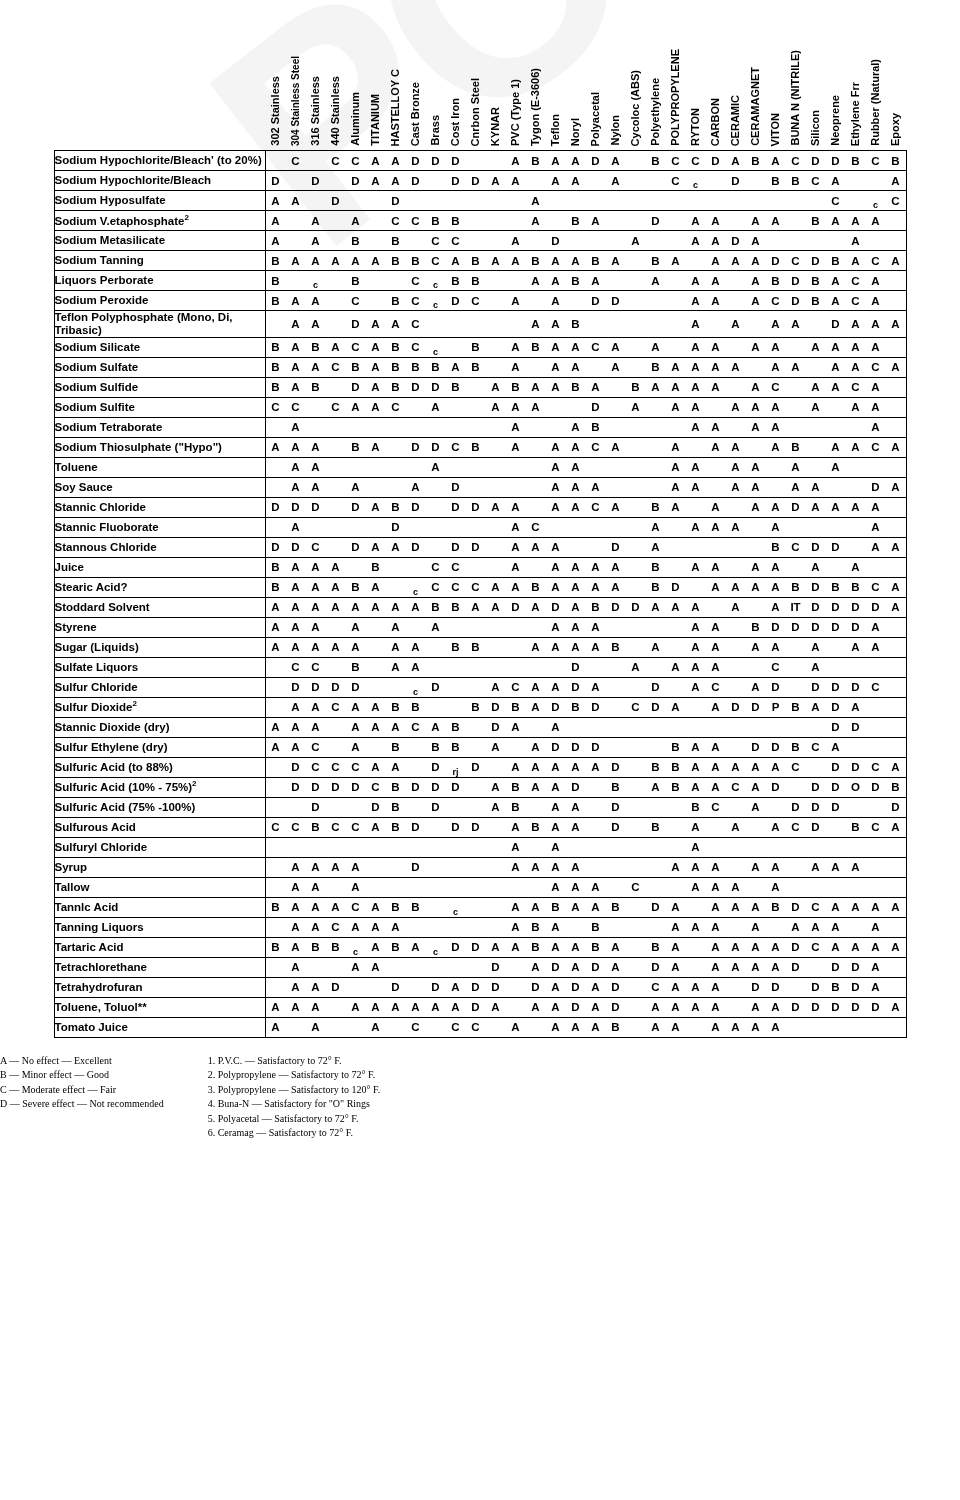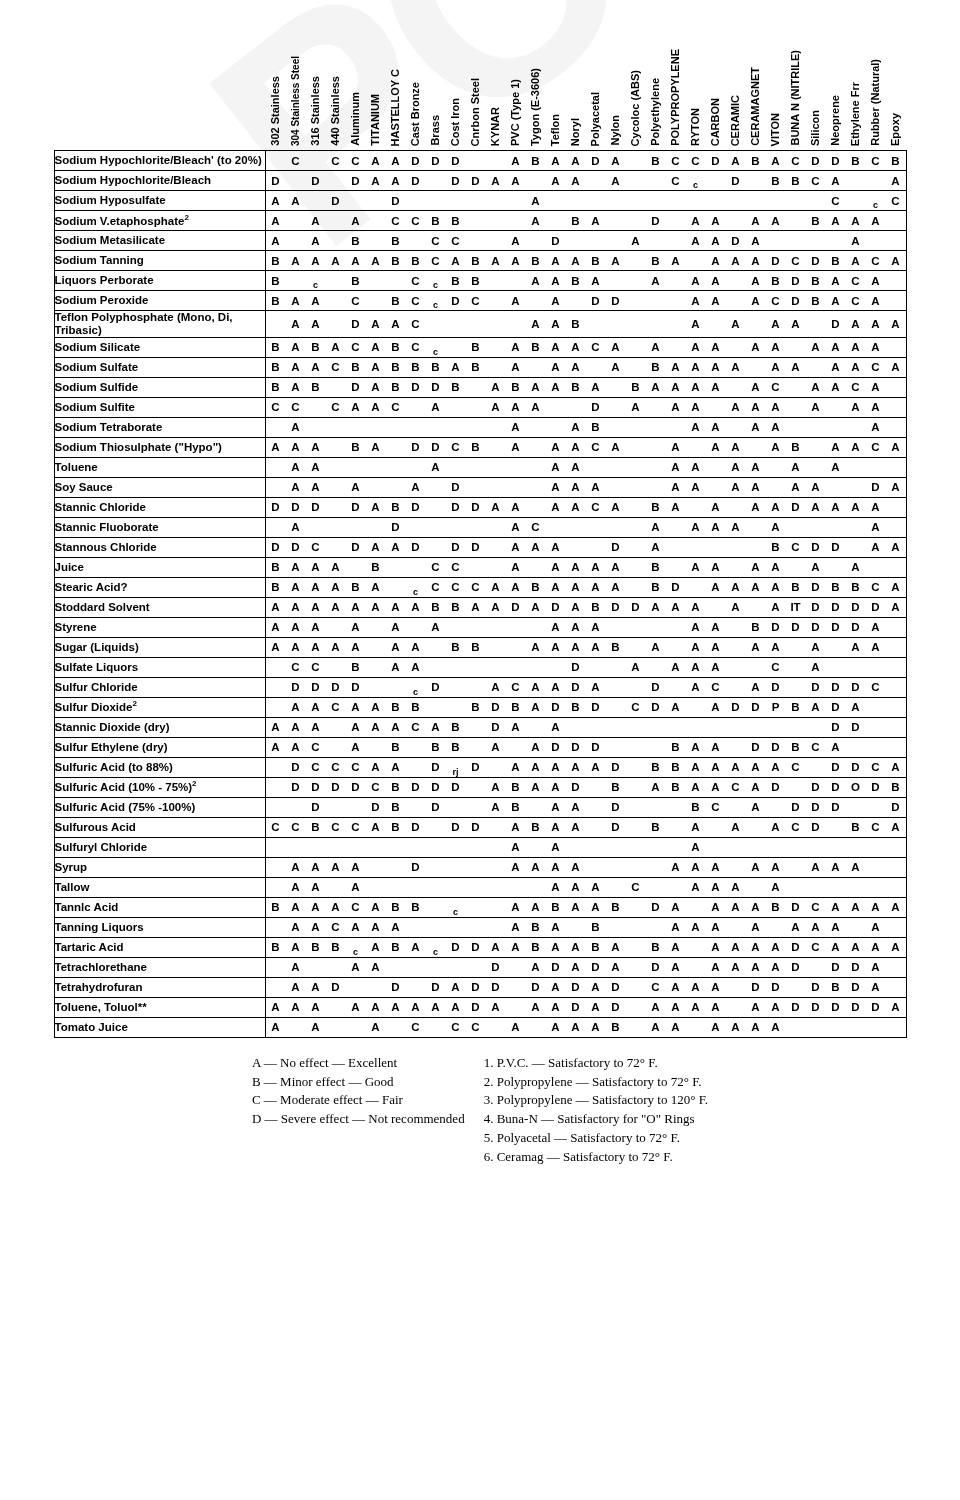--- a/index.html
+++ b/index.html
@@ -87,23 +87,22 @@
     width: 20px;
     height: 19px;
     font-family: "Liberation Sans", sans-serif;
   }
   .val.lc { font-size: 9px; vertical-align: bottom; }
   .val.rightline { border-right: 1px solid #000; }
   tr.r0 .val { border-top: 1px solid #000; }
   .legend {
     margin-top: 16px;
     display: flex;
-    justify-content: center;
-    gap: 19px;
-    font-size: 13px;
+    gap: 44px;
+    font-size: 10px;
     font-family: "Liberation Serif", serif;
     position: relative;
     z-index: 2;
   }
   .legend-col div {
     line-height: 1.45;
     white-space: nowrap;
   }
   .legend-col.right div { padding-left: 0; }
   sup { font-size: 8px; }

